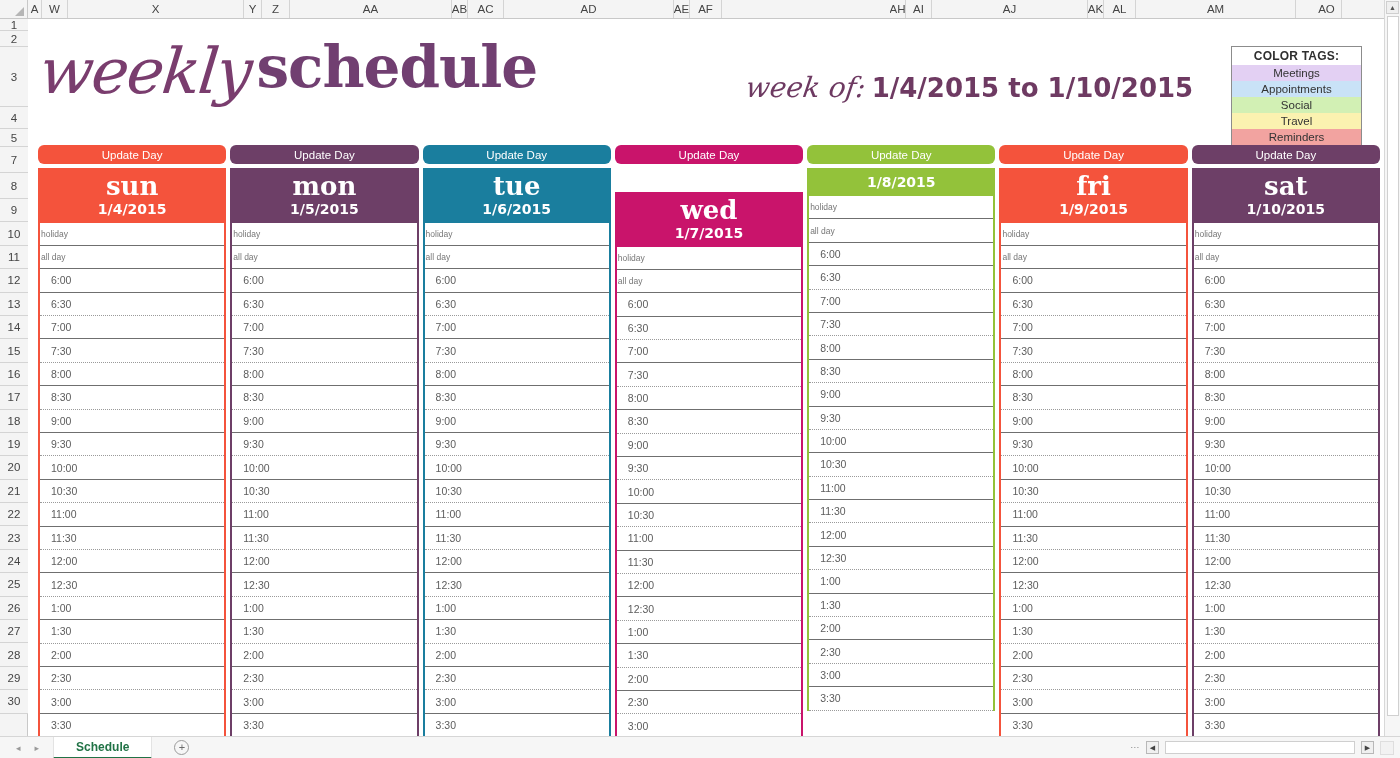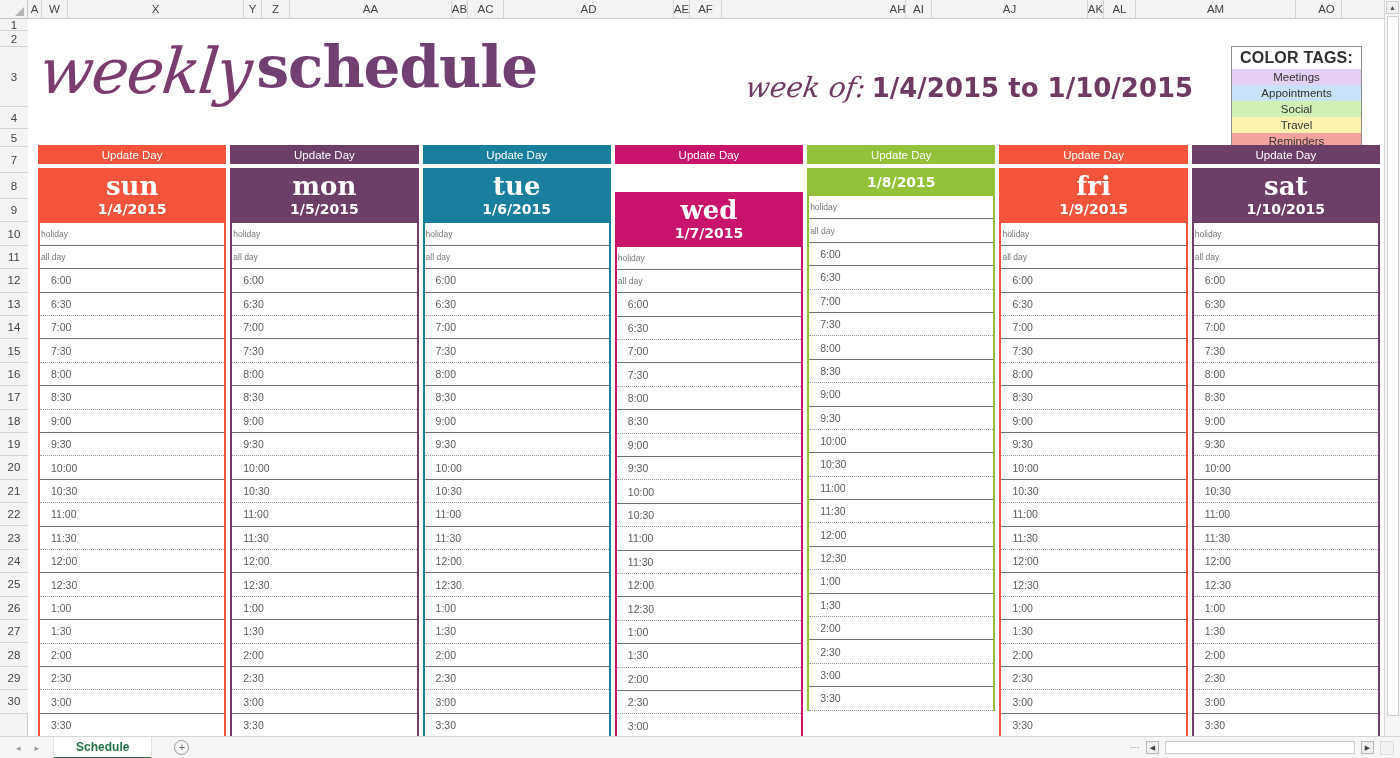--- a/index.html
+++ b/index.html
@@ -120,33 +120,33 @@
     font-family:"DejaVu Sans", sans-serif; font-weight:bold; font-size:26px;
     color:#6e3a62; margin-left:6px;
   }
 
   
   .legend{
     position:absolute; left:1203px; top:27px; width:131px;
     border:1px solid #8c8c8c; background:#fff;
   }
   .legend-title{
-    text-align:center; font-size:16px; font-weight:bold; color:#2f2f2f;
+    text-align:center; font-size:12px; font-weight:bold; color:#2f2f2f;
     padding:2px 0 2px; background:#fff; letter-spacing:.2px;
   }
   .legend-row{
     text-align:center; font-size:11.5px; color:#333; padding:2px 0 2px;
   }
 
   
   .days{ position:absolute; left:10px; top:126px; width:1346px; display:flex; }
   .day-col{ margin-right:4px; }
 
   .update-btn{
-    height:19px; border-radius:0; color:#fff; font-size:11.5px;
+    height:19px; border-radius:6px; color:#fff; font-size:11.5px;
     display:flex; align-items:center; justify-content:center;
     font-family:"Liberation Sans", sans-serif; margin-bottom:4px;
   }
   .day-head{
     color:#fff; text-align:center; padding:5px 0 6px;
   }
   .day-name{
     font-family:"DejaVu Serif", serif; font-weight:bold; font-size:26px;
     line-height:1.02; letter-spacing:0px;
   }

